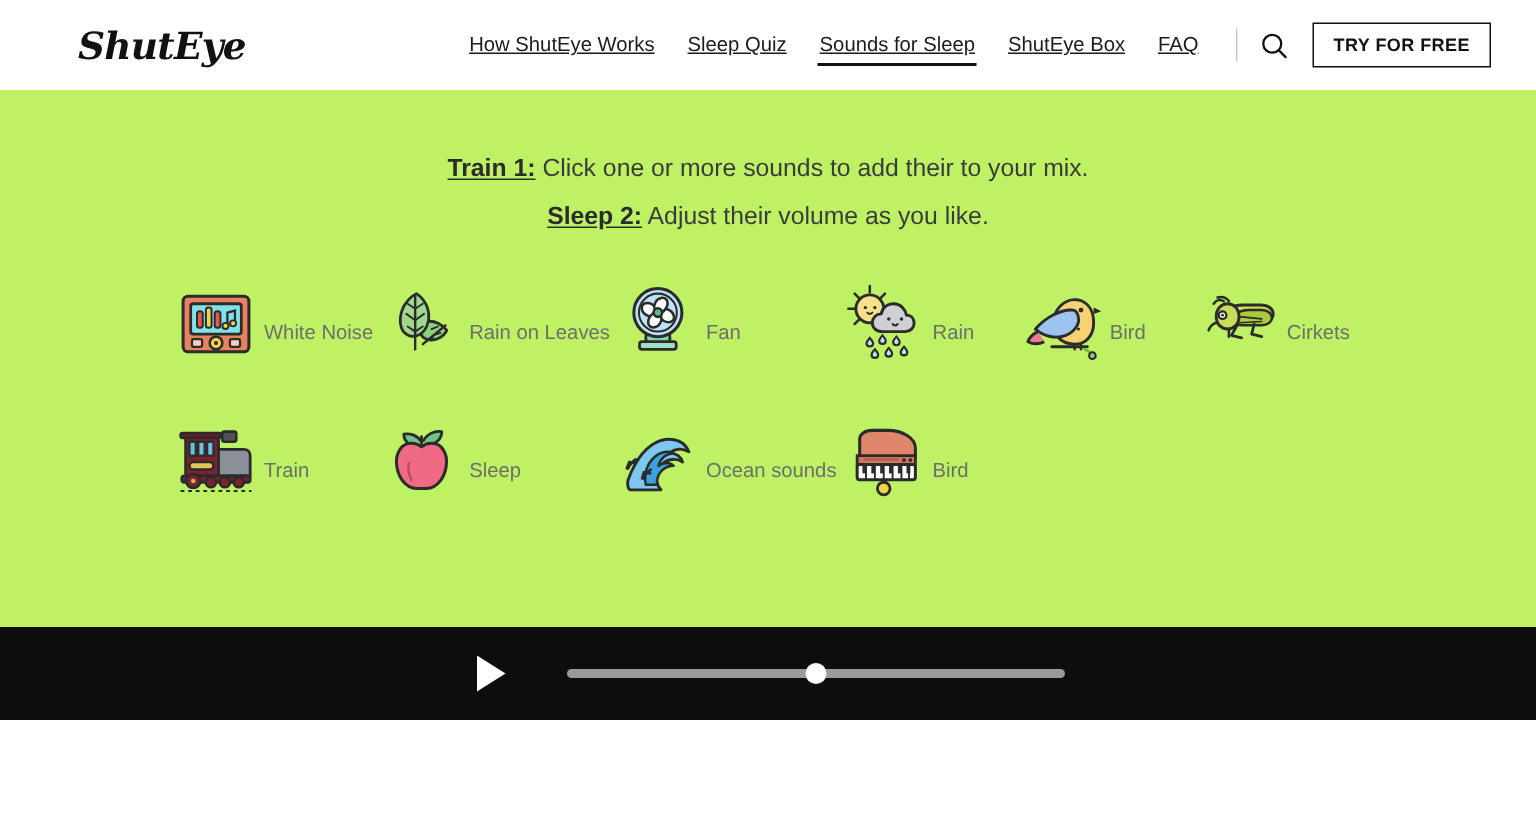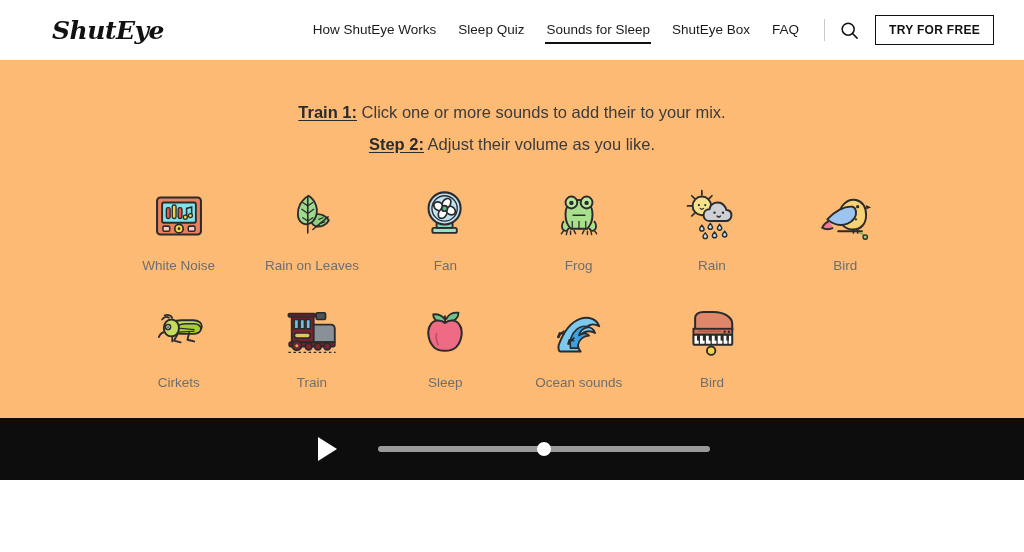--- a/index.html
+++ b/index.html
@@ -7,21 +7,21 @@
   html, body {
     margin: 0; padding: 0;
     width: 1024px; height: 552px;
     overflow: hidden;
     background: #ffffff;
     font-family: "Liberation Sans", sans-serif;
   }
   .page {
     position: relative;
     width: 1024px; height: 480px;
-    background: #fdba74;
+    background: #bef264;
     display: flex;
     flex-direction: column;
   }
 
   
   .header {
     height: 60px;
     flex: 0 0 60px;
     display: flex;
     align-items: center;
@@ -44,20 +44,21 @@
     gap: 0;
   }
   .nav-item {
     font-size: 13.5px;
     color: #1b1b1b;
     padding: 0 11px;
     white-space: nowrap;
     position: relative;
     cursor: pointer;
     line-height: 30px;
+    text-decoration: underline;
   }
   .nav-item.active::after {
     content: "";
     position: absolute;
     left: 10px; right: 10px;
     bottom: 1px;
     height: 2px;
     background: #111111;
   }
   .nav-divider {
@@ -120,21 +121,21 @@
   
   .grid {
     margin-top: 24px;
     width: 800px;
     display: grid;
     grid-template-columns: repeat(6, 1fr);
     row-gap: 28px;
   }
   .tile {
     display: flex;
-    flex-direction: column;
+    flex-direction: row;
     align-items: center;
     cursor: pointer;
     user-select: none;
   }
   .tile-icon {
     width: 64px; height: 64px;
     display: flex;
     align-items: center;
     justify-content: center;
   }
@@ -214,21 +215,21 @@
   </div>
 
   <div class="main">
 
 
     <div class="steps">
       <span class="step-line">
         <span class="step-key">Train 1:</span><span> Click one or more sounds to add their to your mix.</span>
       </span>
       <span class="step-line">
-        <span class="step-key">Step 2:</span><span> Adjust their volume as you like.</span>
+        <span class="step-key">Sleep 2:</span><span> Adjust their volume as you like.</span>
       </span>
     </div>
 
     <div class="grid">
 
       <div class="tile">
         <div class="tile-icon">
           <svg width="54" height="54" viewBox="0 0 64 64">
             <rect x="6" y="10" width="52" height="44" rx="4" fill="#e8825e" stroke="#2b2b2b" stroke-width="2.4"></rect>
             <rect x="12" y="16" width="40" height="24" rx="2" fill="#7fe3ea" stroke="#2b2b2b" stroke-width="2.2"></rect>
@@ -273,38 +274,20 @@
             <path d="M31.5 22c-2-5-7-8-11-6-3 2-2 7 2 9 3 1.6 7 1 9-3z" fill="#ffffff" stroke="#2b2b2b" stroke-width="2"></path>
             <path d="M31.5 24c2 5 7 8 11 6 3-2 2-7-2-9-3-1.6-7-1-9 3z" fill="#ffffff" stroke="#2b2b2b" stroke-width="2"></path>
             <path d="M30.5 22c-5 2-8 7-6 11 2 3 7 2 9-2 1.6-3 1-7-3-9z" fill="#ffffff" stroke="#2b2b2b" stroke-width="2"></path>
             <path d="M32.5 24c5-2 8-7 6-11-2-3-7-2-9 2-1.6 3-1 7 3 9z" fill="#ffffff" stroke="#2b2b2b" stroke-width="2"></path>
             <circle cx="31.5" cy="23" r="3.4" fill="#58b98f" stroke="#2b2b2b" stroke-width="2"></circle>
           </svg>
         </div>
         <div class="tile-label">Fan</div>
       </div>
 
-      <div class="tile">
-        <div class="tile-icon">
-          <svg width="54" height="54" viewBox="0 0 64 64">
-            <path d="M16 30c0-11 7-17 16-17s16 6 16 17c0 7-2 13-6 17H22c-4-4-6-10-6-17z" fill="#a9e08d" stroke="#2b2b2b" stroke-width="2.3"></path>
-            <circle cx="23" cy="16" r="7" fill="#b9e89c" stroke="#2b2b2b" stroke-width="2.3"></circle>
-            <circle cx="41" cy="16" r="7" fill="#b9e89c" stroke="#2b2b2b" stroke-width="2.3"></circle>
-            <circle cx="23" cy="16.5" r="2.6" fill="#2b2b2b"></circle>
-            <circle cx="41" cy="16.5" r="2.6" fill="#2b2b2b"></circle>
-            <path d="M25 31h14" stroke="#2b2b2b" stroke-width="1.8" stroke-linecap="round"></path>
-            <path d="M14 38c-3 4-3 9 0 11 2.5 1.6 5 0 6-3" fill="#a9e08d" stroke="#2b2b2b" stroke-width="2.2"></path>
-            <path d="M50 38c3 4 3 9 0 11-2.5 1.6-5 0-6-3" fill="#a9e08d" stroke="#2b2b2b" stroke-width="2.2"></path>
-            <path d="M24 38v10M32 38v10M40 38v10" stroke="#2b2b2b" stroke-width="1.5"></path>
-            <path d="M14 49l-3 4M18 50l-1 4M22 50l0 4M26 49l2 4" stroke="#2b2b2b" stroke-width="1.7" stroke-linecap="round"></path>
-            <path d="M50 49l3 4M46 50l1 4M42 50l0 4M38 49l-2 4" stroke="#2b2b2b" stroke-width="1.7" stroke-linecap="round"></path>
-          </svg>
-        </div>
-        <div class="tile-label">Frog</div>
-      </div>
 
       <div class="tile">
         <div class="tile-icon">
           <svg width="54" height="54" viewBox="0 0 64 64">
             <g stroke="#2b2b2b" stroke-width="2" stroke-linecap="round">
               <path d="M20 2v5M8 8l3.5 3.5M3 20h5M8 32l3.5-3.5M32 8l-3.5 3.5M37 20h-5"></path>
             </g>
             <circle cx="20" cy="20" r="11" fill="#f7e08a" stroke="#2b2b2b" stroke-width="2.3"></circle>
             <circle cx="16.5" cy="19" r="1.3" fill="#2b2b2b"></circle>
             <circle cx="24" cy="19" r="1.3" fill="#2b2b2b"></circle>

